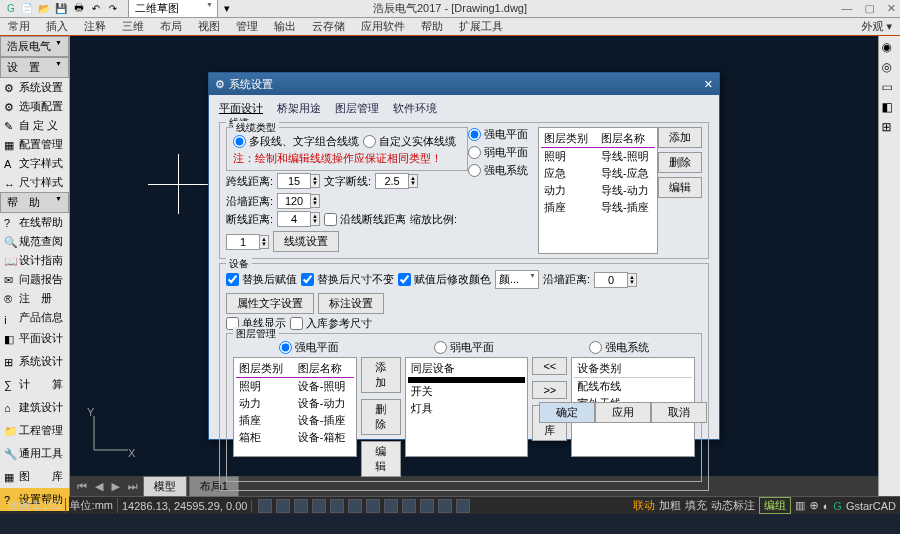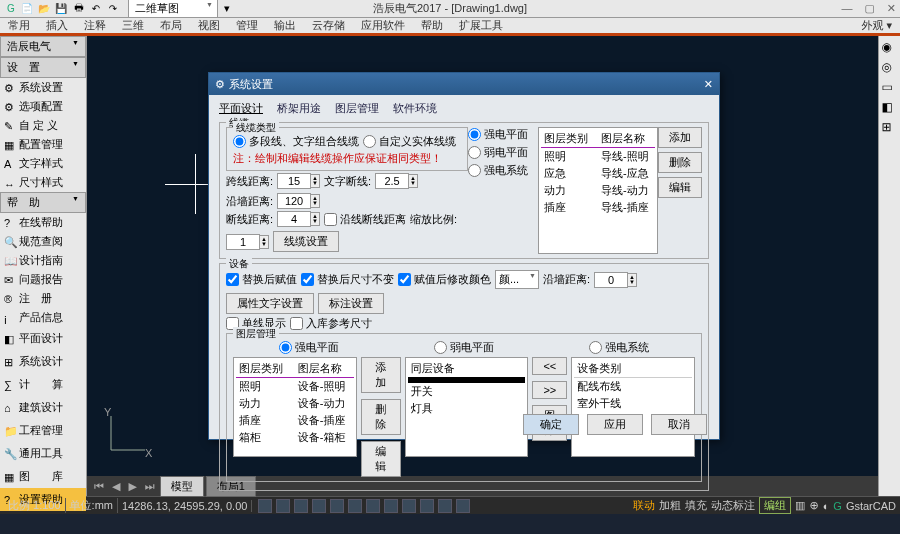--- a/index.html
+++ b/index.html
@@ -4,25 +4,25 @@
 <style>
 *{box-sizing:border-box;margin:0;padding:0;font-family:"Microsoft YaHei",SimSun,sans-serif;font-size:11px}
 body{width:900px;height:534px;background:#1a2332;overflow:hidden;position:relative}
 .titlebar{height:18px;background:#e8e8e8;display:flex;align-items:center;padding:0 4px;border-bottom:1px solid #999}
 .tb-icons{display:flex;gap:3px}
 .tb-icons span{width:14px;height:14px;display:inline-flex;align-items:center;justify-content:center;font-size:10px}
 .tb-dd{margin-left:8px;border:1px solid #999;background:#fff;padding:1px 20px 1px 6px;position:relative;min-width:90px}
 .tb-dd::after{content:"▼";position:absolute;right:4px;font-size:7px;color:#666}
 .app-title{position:absolute;left:50%;transform:translateX(-50%);color:#333}
 .win-ctrl{margin-left:auto;display:flex;gap:12px;color:#666}
-.menubar{height:18px;background:#e8e8e8;display:flex;align-items:center;padding:0 8px;gap:16px;border-bottom:3px solid #c2410c}
+.menubar{height:18px;background:#e8e8e8;display:flex;align-items:center;padding:0 8px;gap:16px;border-bottom:1px solid #c2410c}
 .menubar span{color:#333}
 .menubar .right{margin-left:auto}
 .main{display:flex;height:460px}
-.sidebar-l{width:87px;background:#e8e8e8;border-right:1px solid #999;display:flex;flex-direction:column}
+.sidebar-l{width:70px;background:#e8e8e8;border-right:1px solid #999;display:flex;flex-direction:column}
 .sb-hdr{background:#d5d5d5;padding:2px 6px;border:1px solid #999;display:flex;justify-content:space-between}
 .sb-hdr::after{content:"▼";font-size:7px}
 .sb-item{padding:2px 4px;display:flex;align-items:center;gap:3px;cursor:pointer}
 .sb-item .ico{width:12px;height:12px;display:inline-block}
 .sb-spacer{flex:1}
 .sb-bot .sb-item{padding:4px}
 .toolstrip{width:22px;background:#e8e8e8;border-left:1px solid #999;display:flex;flex-direction:column;gap:4px;padding:4px 2px;align-items:center}
 .toolstrip span{width:16px;height:16px;font-size:12px}
 .canvas{flex:1;background:#0a1828;position:relative}
 .crosshair{position:absolute;left:108px;top:148px}
@@ -57,21 +57,21 @@
 .layer-tbl{border:1px solid #999;background:#fff;padding:2px;min-height:60px;font-size:10px}
 .layer-tbl .hdr{display:flex;font-weight:normal;border-bottom:1px solid #a21caf}
 .layer-tbl .hdr span{flex:1;padding:1px 3px}
 .layer-tbl .r{display:flex}
 .layer-tbl .r span{flex:1;padding:1px 3px}
 .col3{display:flex;gap:4px;align-items:flex-start}
 .col3>div{flex:1}
 .list{border:1px solid #999;background:#fff;min-height:100px;padding:2px;font-size:10px}
 .list div{padding:1px 3px}
 .vbtn{display:flex;flex-direction:column;gap:6px;align-items:center}
-.dlg-footer{position:absolute;bottom:4px;right:12px;display:flex;gap:8px}
+.dlg-footer{position:absolute;bottom:16px;right:12px;display:flex;gap:0}
 .dlg-footer .btn{min-width:56px;text-align:center}
 .dlg-footer .btn.primary{background:#cde}
 .statusbar{height:18px;background:#2a2a2a;color:#ccc;display:flex;align-items:center;padding:0 4px;font-size:10px;border-top:1px solid #555}
 .statusbar .sec{padding:0 4px;border-right:1px solid #555}
 .statusbar .icons{display:flex;gap:4px;margin-left:6px}
 .statusbar .icons span{width:14px;height:14px;display:inline-block;background:#3a4a5a;border:1px solid #556}
 .statusbar .right{margin-left:auto;display:flex;gap:4px;align-items:center}
 .statusbar .pill{border:1px solid #8a5;padding:0 4px;color:#ad6}
 .sel{border:1px solid #999;background:#fff;padding:1px 14px 1px 3px;position:relative;display:inline-block;min-width:44px}
 .sel::after{content:"▼";position:absolute;right:2px;font-size:7px;color:#666}

